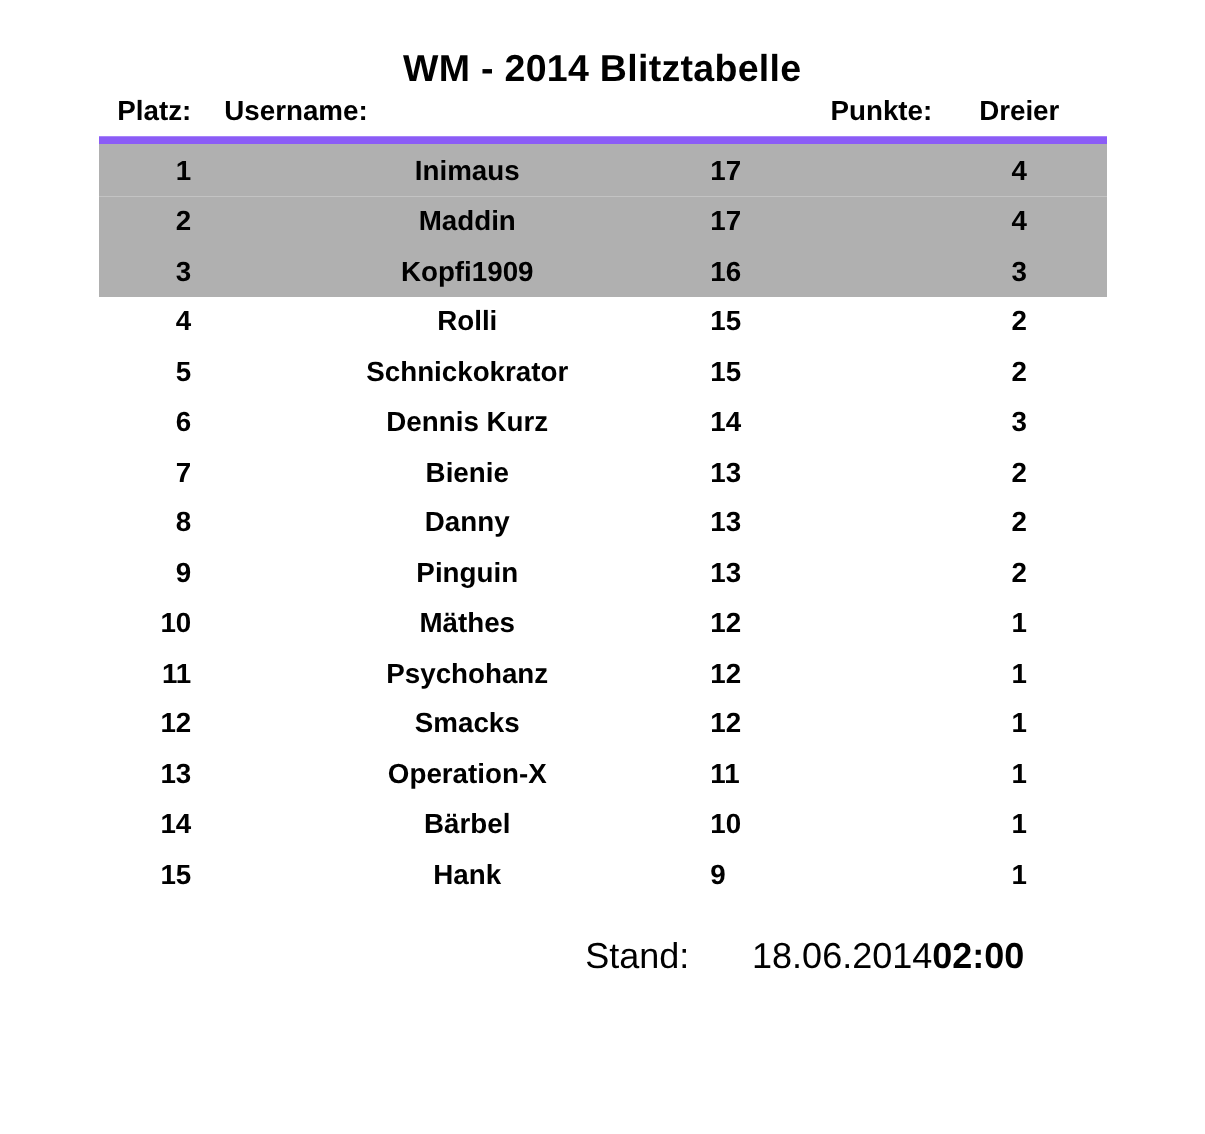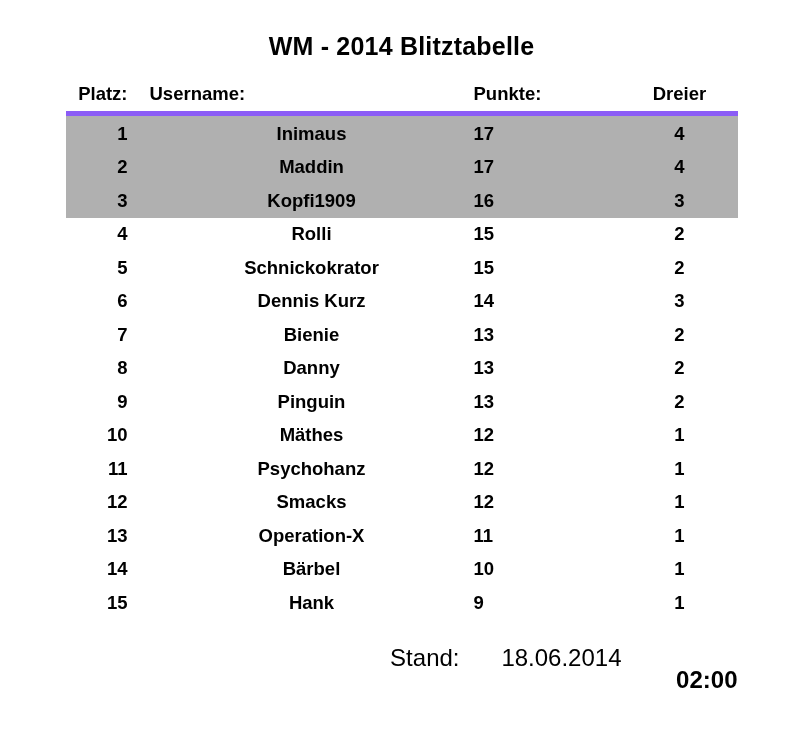--- a/index.html
+++ b/index.html
@@ -20,21 +20,21 @@
     height: 756px;
     box-sizing: border-box;
     padding: 0;
   }
   .title {
     text-align: center;
     font-size: 25px;
     font-weight: bold;
     letter-spacing: 0.2px;
     margin-top: 32px;
-    margin-bottom: 22px;
+    margin-bottom: 2px;
   }
   table.rank-table {
     border-collapse: collapse;
     width: 672px;
     margin: 0 auto;
     table-layout: fixed;
   }
   table.rank-table col.c-platz { width: 78px; }
   table.rank-table col.c-user  { width: 330px; }
   table.rank-table col.c-punkte{ width: 148px; }
@@ -42,21 +42,21 @@
 
   thead th {
     font-size: 18.5px;
     font-weight: bold;
     padding: 0 0 6px 0;
     border-bottom: 5px solid #8b5cf6;
     vertical-align: bottom;
   }
   th.h-platz { text-align: right; padding-right: 16px; }
   th.h-user  { text-align: left;  padding-left: 6px; }
-  th.h-punkte{ text-align: left; margin-top: 36px; }
+  th.h-punkte{ text-align: right; margin-top: 36px; }
   th.h-dreier{ text-align: center; }
 
   tbody td {
     font-size: 18.5px;
     font-weight: bold;
     height: 33.5px;
     padding: 0;
     vertical-align: middle;
   }
   td.t-platz { text-align: right; padding-right: 16px; }
@@ -85,23 +85,22 @@
     box-sizing: border-box;
     font-weight: normal;
   }
   .footer .f-date {
     width: 148px;
     text-align: right;
     font-weight: normal;
   }
   .footer .f-time {
     width: 116px;
-    text-align: right;
-    font-weight: bold;
-    margin-top: 22px;
+    text-align: left;
+    font-weight: bold;
   }
 </style>
 </head>
 <body>
 
 <div class="sheet">
 
   <div class="title">WM - 2014 Blitztabelle</div>
 
   <table class="rank-table">

